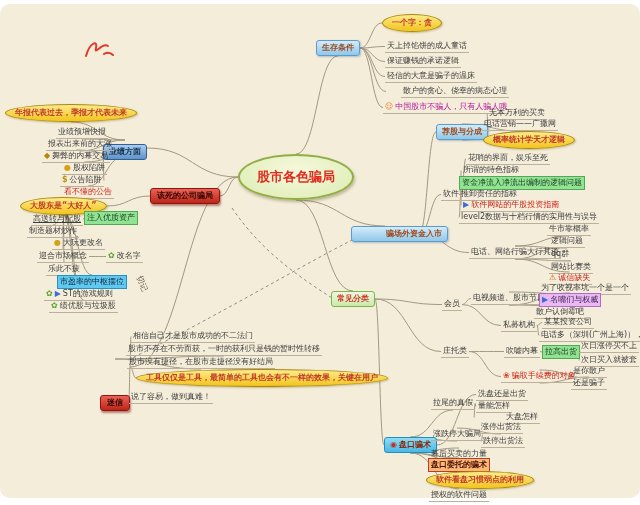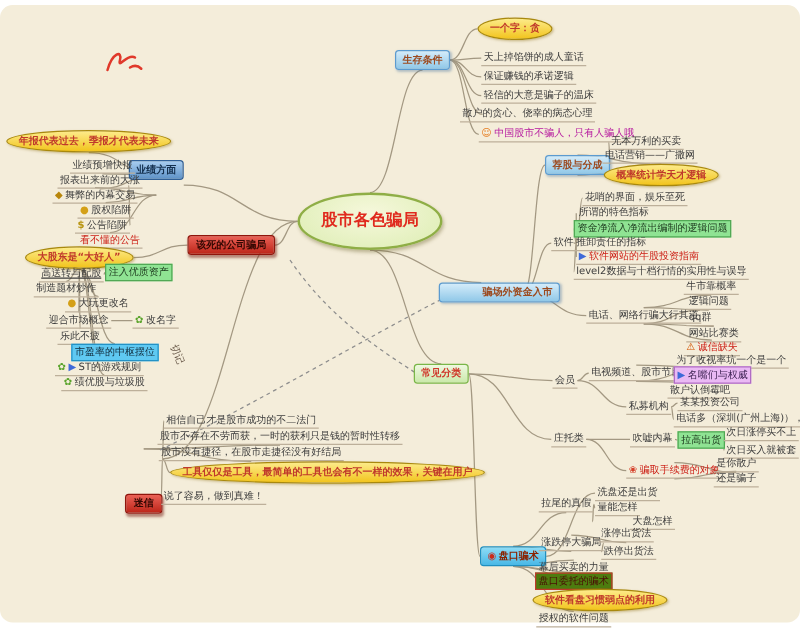--- a/index.html
+++ b/index.html
@@ -19,21 +19,21 @@
       color:#14304f;font-weight:bold;padding:2px 5px;}
   .branch-red{background:linear-gradient(#ea6156,#bd261a);border:1px solid #8f150c;border-radius:3px;
       color:#330702;font-weight:bold;padding:2px 6px;box-shadow:1px 2px 2px rgba(120,30,20,.5);}
   .branch-green{background:linear-gradient(#eef8e0,#cbe9ab);border:1px solid #7ab648;border-radius:3px;
       color:#cf382a;font-weight:bold;padding:2px 5px;}
   .branch-pan{background:linear-gradient(#8edcf6,#49b8e6);border:1px solid #1f8fc0;border-radius:3px;
       color:#8b2300;font-weight:bold;padding:2px 5px;}
   .hl-green{background:#8fe393;border:1px solid #51a855;color:#1d3a1e;}
   .hl-blue{background:#5fc9f2;border:1px solid #2492c5;color:#102a3a;}
   .hl-purple{background:#eab9f4;border:1px solid #b06cc4;color:#3a2050;}
-  .hl-red{background:#4d7c0f;border:1px solid #bd3a2b;color:#4a0d05;font-weight:normal;}
+  .hl-red{background:#fdba74;border:1px solid #bd3a2b;color:#4a0d05;font-weight:bold;}
   .txt-red{color:#cc2218;}
   .txt-magenta{color:#b5179e;}
   .ic{margin-right:2px;font-size:8px;}
   .ic-coin{color:#d4a017;} .ic-lock{color:#b8860b;} .ic-dollar{color:#b89410;font-weight:bold;}
   .ic-leaf{color:#5aa42c;} .ic-arrow{color:#3f6ad8;} .ic-warn{color:#d35400;}
   .ic-smiley{color:#e67e22;} .ic-flower{color:#d6402a;} .ic-lantern{color:#cc2a1a;}
   #link-label{position:absolute;left:134px;top:274px;font-size:8px;color:#6a5a4a;transform:rotate(68deg);}
   .wm{position:absolute;pointer-events:none;}
 </style>
 </head>
@@ -128,23 +128,23 @@
     <svg class="wm" style="left:82px;top:30px;" width="36" height="28" viewBox="0 0 36 28">
       <path d="M4 22 C8 8 16 6 14 14 C12 22 20 8 26 12 M22 20 q5 -3 9 1" fill="none" stroke="#e0392b" stroke-width="2" stroke-linecap="round"></path>
     </svg>
     <span id="link-label">切记</span>
   <div class="node center-node" style="left: 238px; top: 150px;"><span>股市各色骗局</span></div>
       <div class="node branch-blue" style="left: 316px; top: 36px;"><span>生存条件</span></div>
       <div class="node oval" style="left: 382px; top: 10px;"><span>一个字：贪</span></div>
       <div class="node leaf" style="left: 385px; top: 36px;"><span>天上掉馅饼的成人童话</span></div>
       <div class="node leaf" style="left: 385px; top: 51px;"><span>保证赚钱的承诺逻辑</span></div>
       <div class="node leaf" style="left: 385px; top: 66px;"><span>轻信的大意是骗子的温床</span></div>
-      <div class="node leaf" style="left: 368px; top: 81px;"><span>散户的贪心、侥幸的病态心理</span></div>
+      <div class="node leaf" style="left: 401px; top: 81px;"><span>散户的贪心、侥幸的病态心理</span></div>
       <div class="node leaf txt-magenta" style="left: 383px; top: 97px;"><span class="ic ic-smiley">☺</span><span>中国股市不骗人，只有人骗人哦</span></div>
-      <div class="node branch-steel" style="left: 103px; top: 124px;"><span>业绩方面</span></div>
+      <div class="node branch-steel" style="left: 103px; top: 140px;"><span>业绩方面</span></div>
       <div class="node oval" style="left: 5px; top: 100px;"><span>年报代表过去，季报才代表未来</span></div>
       <div class="node leaf" style="left: 56px; top: 122px;"><span>业绩预增快报</span></div>
       <div class="node leaf" style="left: 46px; top: 134px;"><span>报表出来前的大涨</span></div>
       <div class="node leaf" style="left: 42px; top: 146px;"><span class="ic ic-lock">◆</span><span>舞弊的内幕交易</span></div>
       <div class="node leaf" style="left: 62px; top: 158px;"><span class="ic ic-coin">●</span><span>股权陷阱</span></div>
       <div class="node leaf" style="left: 60px; top: 170px;"><span class="ic ic-dollar">$</span><span>公告陷阱</span></div>
       <div class="node leaf txt-red" style="left: 62px; top: 182px;"><span>看不懂的公告</span></div>
       <div class="node branch-red" style="left: 150px; top: 184px;"><span>该死的公司骗局</span></div>
       <div class="node oval" style="left: 20px; top: 193px;"><span>大股东是“大好人”</span></div>
       <div class="node leaf" style="left: 31px; top: 209px; text-decoration: underline;"><span>高送转与配股</span></div>

